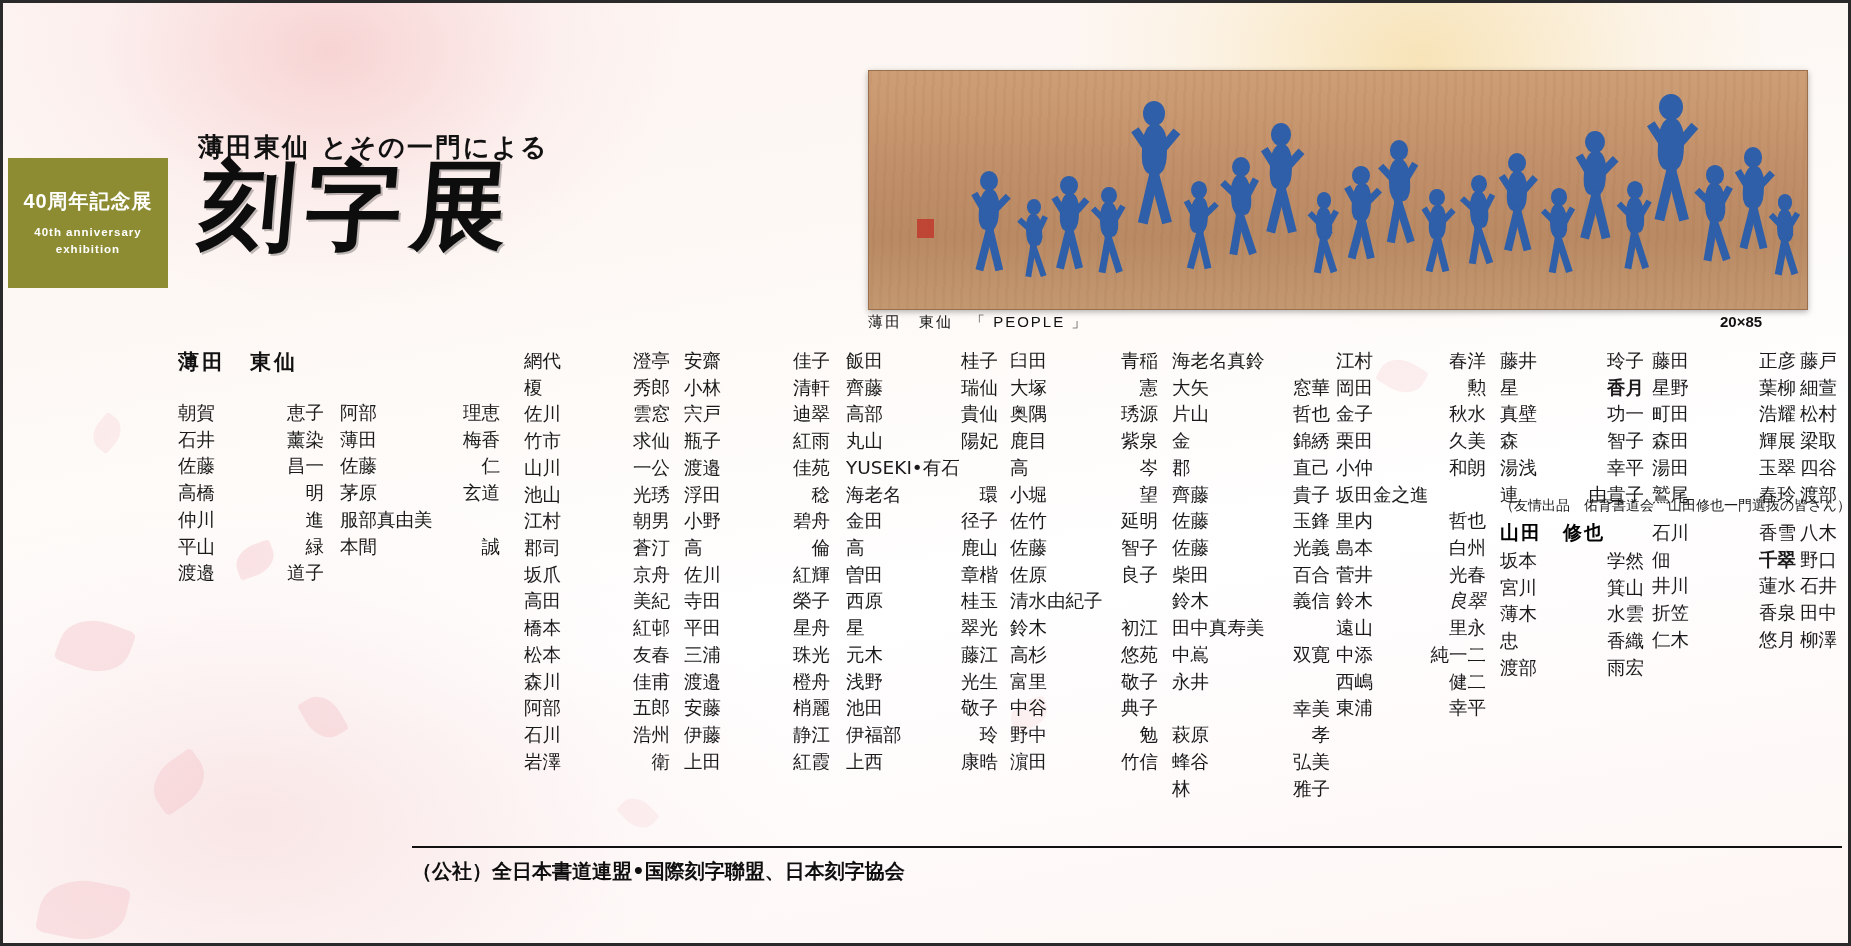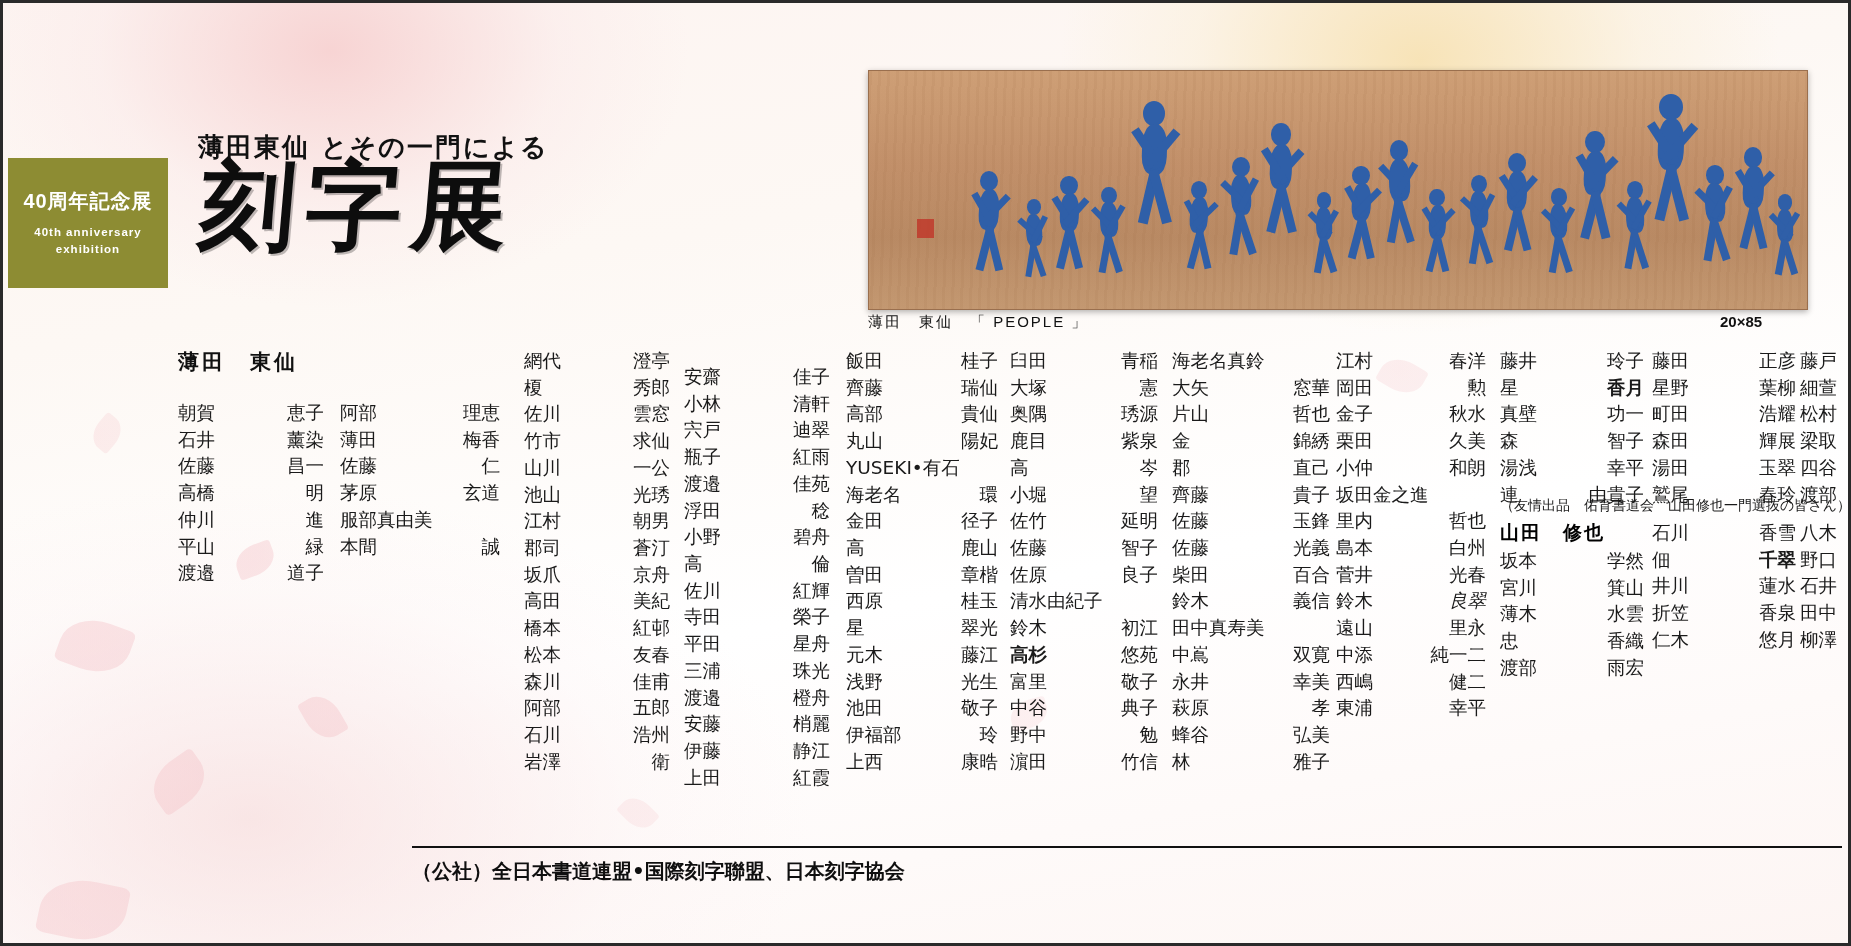--- a/index.html
+++ b/index.html
@@ -391,21 +391,21 @@
         </div>
         <div class="row">
           <span class="sur" style="width: 72px;">石川</span>
           <span class="giv" style="width: 74px;">浩州</span>
         </div>
         <div class="row">
           <span class="sur" style="width: 72px;">岩澤</span>
           <span class="giv" style="width: 74px;">衛</span>
         </div>
       </div>
-      <div class="col" style="left: 684px; top: 16px;">
+      <div class="col" style="left: 684px; top: 0px;">
         <div class="row">
           <span class="sur" style="width: 72px;">安齋</span>
           <span class="giv" style="width: 74px;">佳子</span>
         </div>
         <div class="row">
           <span class="sur" style="width: 72px;">小林</span>
           <span class="giv" style="width: 74px;">清軒</span>
         </div>
         <div class="row">
           <span class="sur" style="width: 72px;">宍戸</span>
@@ -569,21 +569,21 @@
         </div>
         <div class="row">
           <span class="sur" style="width: 72px;">清水由紀子</span>
           <span class="giv" style="width: 76px;"></span>
         </div>
         <div class="row">
           <span class="sur" style="width: 72px;">鈴木</span>
           <span class="giv" style="width: 76px;">初江</span>
         </div>
         <div class="row">
-          <span class="sur" style="width: 72px; font-weight: bold;">高杉</span>
+          <span class="sur" style="width: 72px;">高杉</span>
           <span class="giv" style="width: 76px;">悠苑</span>
         </div>
         <div class="row">
           <span class="sur" style="width: 72px;">富里</span>
           <span class="giv" style="width: 76px;">敬子</span>
         </div>
         <div class="row">
           <span class="sur" style="width: 72px;">中谷</span>
           <span class="giv" style="width: 76px;">典子</span>
         </div>
@@ -640,21 +640,21 @@
         <div class="row">
           <span class="sur" style="width: 84px;">田中真寿美</span>
           <span class="giv" style="width: 74px;"></span>
         </div>
         <div class="row">
           <span class="sur" style="width: 84px;">中嶌</span>
           <span class="giv" style="width: 74px;">双寛</span>
         </div>
         <div class="row">
           <span class="sur" style="width: 84px;">永井</span>
-          <span class="giv" style="width: 74px;">幸美</span>
+          <span class="giv" style="width: 74px; margin-top: 27px;">幸美</span>
         </div>
         <div class="row">
           <span class="sur" style="width: 84px;">萩原</span>
           <span class="giv" style="width: 74px;">孝</span>
         </div>
         <div class="row">
           <span class="sur" style="width: 84px;">蜂谷</span>
           <span class="giv" style="width: 74px;">弘美</span>
         </div>
         <div class="row">

